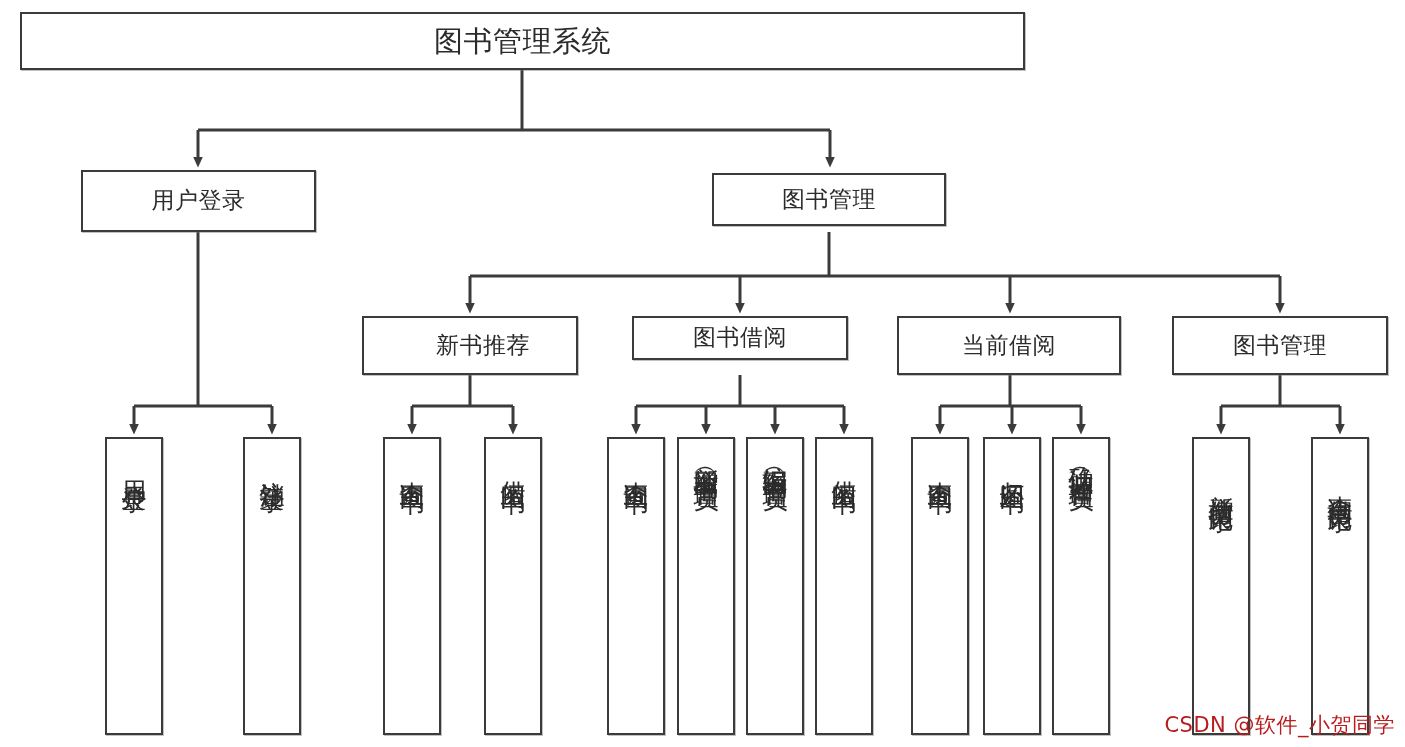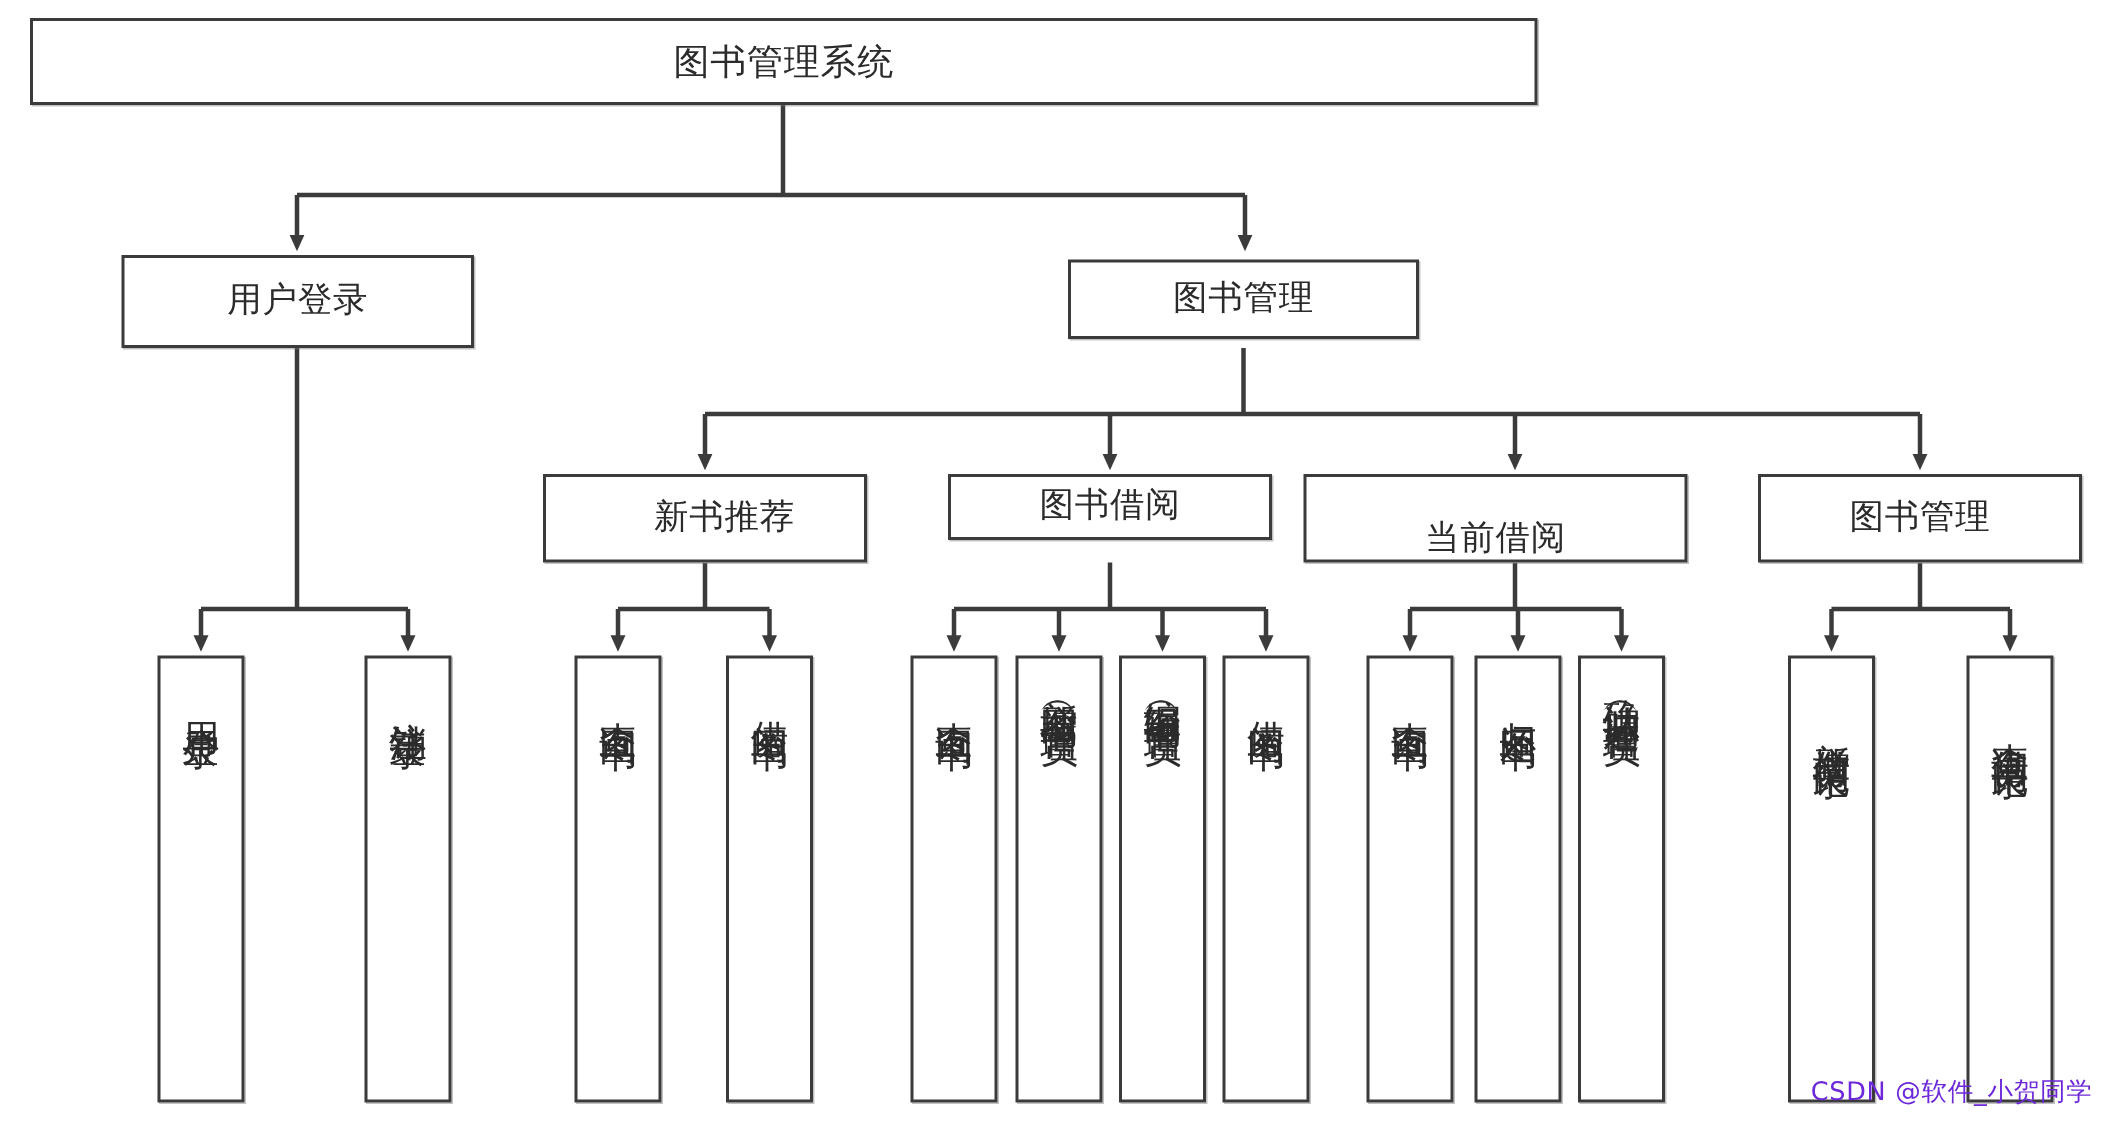--- a/index.html
+++ b/index.html
@@ -38,40 +38,40 @@
   }
   .node .lbl {
     line-height: 1.18;
     white-space: nowrap;
   }
   .node.horiz .lbl {
     font-size: 23px;
     letter-spacing: 0.5px;
   }
   .node.root .lbl {
-    font-size: 24px;
+    font-size: 29px;
   }
   .node.vert {
     align-items: flex-start;
     justify-content: center;
     padding-top: 22px;
   }
   .node.vert .lbl {
     writing-mode: vertical-rl;
     text-orientation: upright;
     font-size: 25px;
     letter-spacing: 3px;
     line-height: 1;
   }
   #watermark {
     position: absolute;
     right: 10px;
     bottom: 8px;
-    font-size: 17px;
-    color: #6d28d9;
+    font-size: 21px;
+    color: #b91c1c;
     letter-spacing: 0.5px;
     user-select: none;
     white-space: nowrap;
   }
 </style>
 </head>
 <body>
 
 <div id="canvas">
 
@@ -135,21 +135,21 @@
   <div class="node horiz" style="left:712px;top:173px;width:234px;height:53px;">
     <span class="lbl">图书管理</span>
   </div>
 
   <div class="node horiz" style="left:362px;top:316px;width:216px;height:59px;padding-left:26px;">
     <span class="lbl">新书推荐</span>
   </div>
   <div class="node horiz" style="left:632px;top:316px;width:216px;height:44px;">
     <span class="lbl">图书借阅</span>
   </div>
-  <div class="node horiz" style="left:869px;top:316px;width:256px;height:59px;align-items:flex-end;">
+  <div class="node horiz" style="left:897px;top:316px;width:224px;height:59px;">
     <span class="lbl">当前借阅</span>
   </div>
   <div class="node horiz" style="left:1172px;top:316px;width:216px;height:59px;">
     <span class="lbl">图书管理</span>
   </div>
 
   <div class="node vert" style="left:105px;top:437px;width:58px;height:298px;">
     <span class="lbl">用户登录</span>
   </div>
   <div class="node vert" style="left:243px;top:437px;width:58px;height:298px;">

